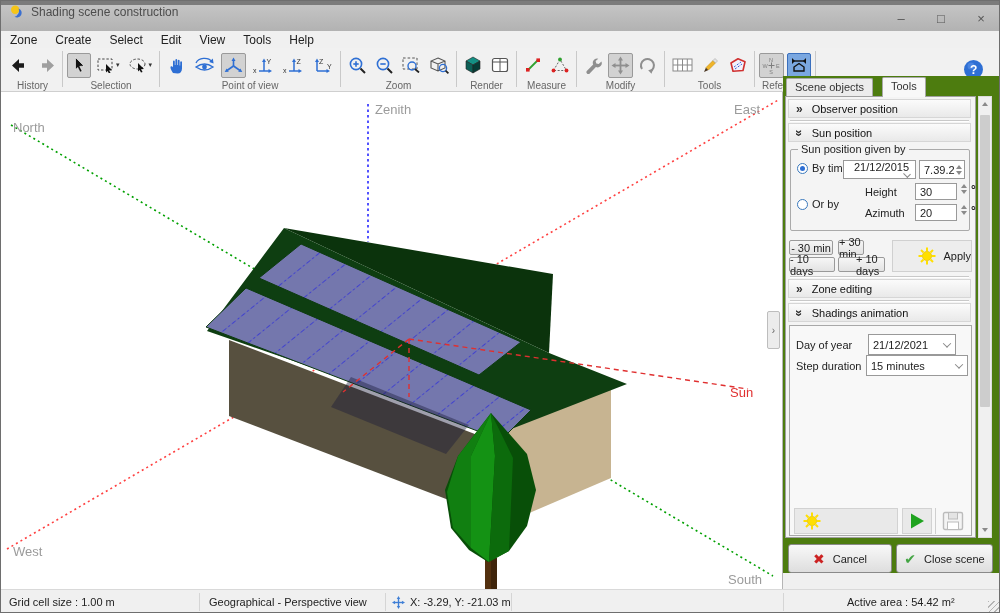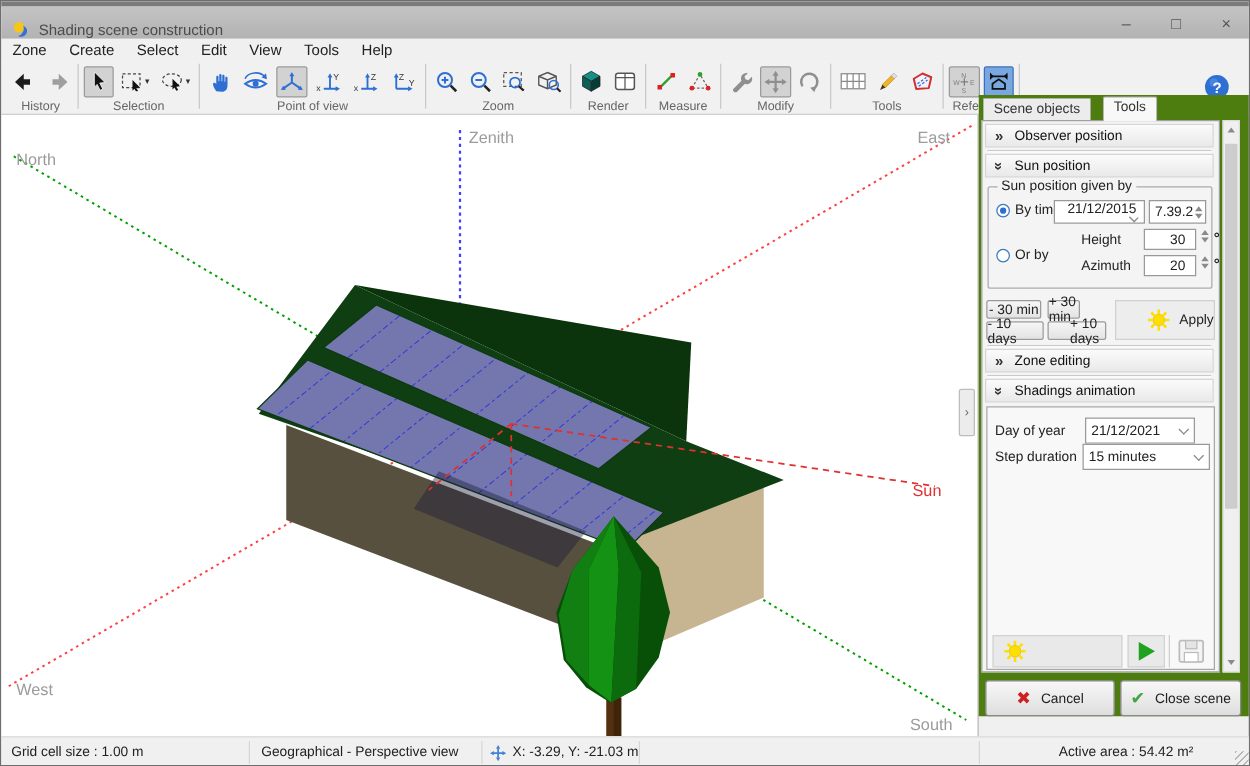--- a/index.html
+++ b/index.html
@@ -2,21 +2,21 @@
 <html><head>
 <meta charset="utf-8">
 <style>
   * { margin:0; padding:0; box-sizing:border-box; }
   html,body { width:1000px; height:613px; }
   body { font-family:"Liberation Sans","DejaVu Sans",sans-serif; font-size:11px; color:#222;
          position:relative; background:#f0f0f0; overflow:hidden; border:1px solid #6e6e6e; }
   
   .titlebar { position:absolute; left:0; top:0; width:1000px; height:30px;
               background:linear-gradient(#c4c4c4,#b2b2b2); border-top:4px solid #7b7b7b;
-              display:flex; align-items:flex-end; }
+              display:flex; align-items:flex-start; }
   .titlebar .app-icon { margin-left:9px; }
   .titlebar .title { margin-left:7px; font-size:12px; color:#4c4c4c; }
   .win-btns { margin-left:auto; display:flex; }
   .win-btn { width:40px; height:26px; display:flex; align-items:center; justify-content:center;
              font-size:13px; color:#555; cursor:default; }
   
   .menubar { position:absolute; left:0; top:30px; width:1000px; height:17px; background:#f0f0f0;
              display:flex; align-items:center; font-size:12px; }
   .menu-item { padding:1px 9px; }
   
@@ -51,21 +51,21 @@
   .sect .sect-label { font-size:11px; color:#111; }
   .sepline { position:absolute; left:4px; width:179px; height:2px; border-top:1px solid #c9c9c9; border-bottom:1px solid #ffffff; }
   .groupbox { position:absolute; border:1px solid #aaa; border-radius:2px; }
   .legend { position:absolute; top:-7px; left:7px; background:#f4f4f4; padding:0 3px; font-size:11px; }
   .radio { width:11px; height:11px; border:1px solid #3a79bd; border-radius:50%; background:#fff;
            display:inline-flex; align-items:center; justify-content:center; }
   .radio.sel::after { content:""; width:5px; height:5px; border-radius:50%; background:#2e6fd4; }
   .combo { background:#fff; border:1px solid #999; display:flex; align-items:center; padding-left:4px; font-size:11px; }
   .combo .chev-down { margin-left:auto; margin-right:5px; width:6px; height:6px;
         border-right:1.2px solid #888; border-bottom:1.2px solid #888; transform:rotate(45deg) translate(-1px,-1px); }
-  .valbox { background:#fff; border:1px solid #999; font-size:11px; padding:2px 0 0 20px; }
+  .valbox { background:#fff; border:1px solid #999; font-size:11px; padding:2px 0 0 4px; }
   .spincol { display:flex; flex-direction:column; justify-content:center; gap:2px; }
   .tri-up { width:0; height:0; border-left:3px solid transparent; border-right:3px solid transparent; border-bottom:4px solid #8a8a8a; }
   .tri-down { width:0; height:0; border-left:3px solid transparent; border-right:3px solid transparent; border-top:4px solid #8a8a8a; }
   .deg { font-size:12px; font-weight:bold; }
   .sbtn { position:absolute; background:linear-gradient(#f6f6f6,#e3e3e3); border:1px solid #9a9a9a;
           border-radius:2px; font-size:11px; display:flex; align-items:center; justify-content:center; }
   .applybtn { position:absolute; background:#ededed; border:1px solid #d0d0d0; display:flex;
               align-items:center; justify-content:flex-end; gap:7px; font-size:11px; }
   .innerbox { position:absolute; background:#f8f8f8; border:1px solid #a8a8a8; }
   .scroll { position:absolute; left:195px; top:20px; width:14px; height:442px; background:#f0f0f0; border:1px solid #dcdcdc; }

